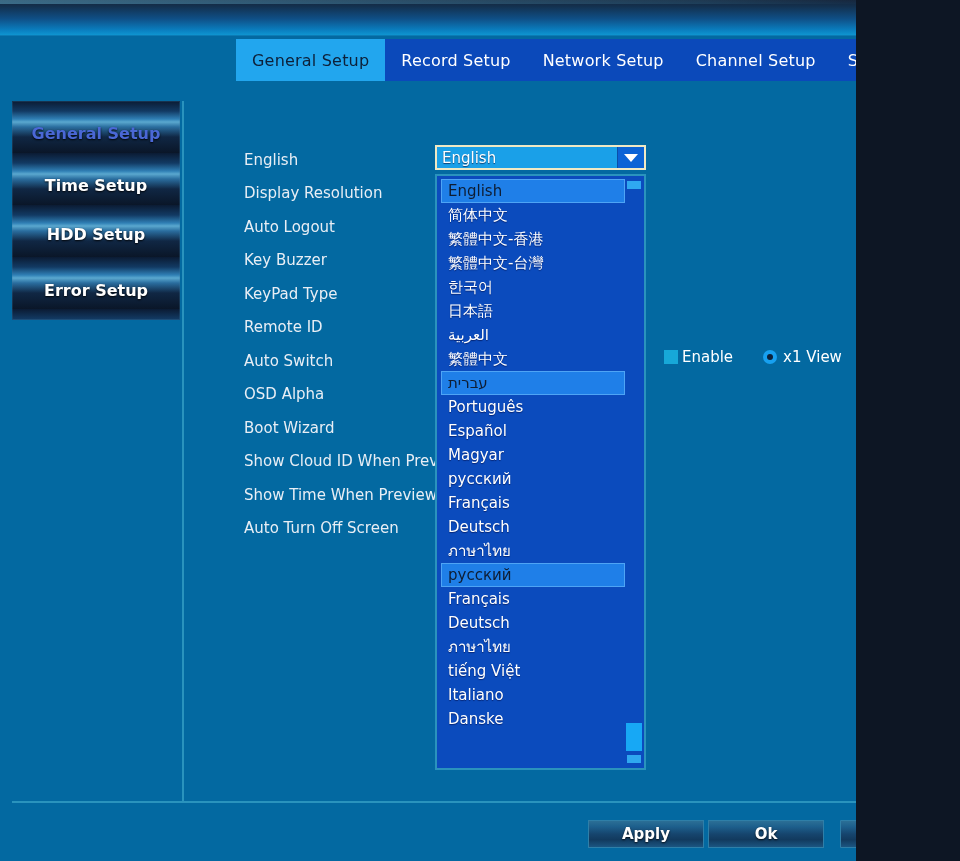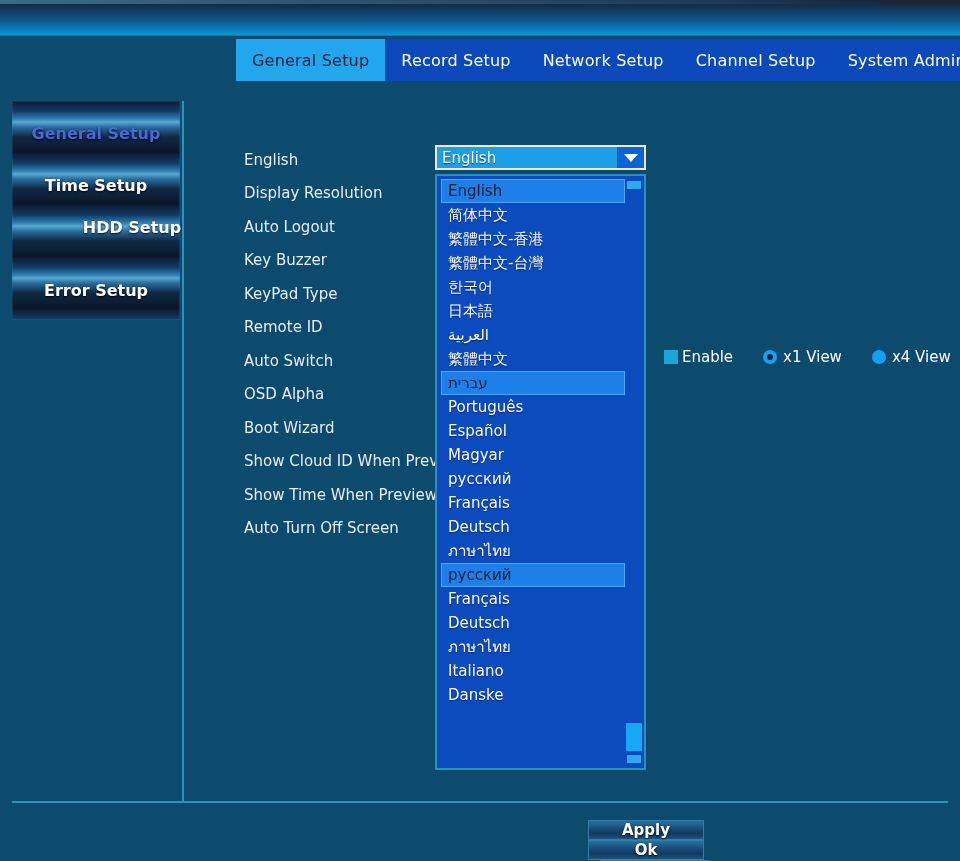--- a/index.html
+++ b/index.html
@@ -10,23 +10,23 @@
   body {
     width: 960px;
     height: 861px;
     overflow: hidden;
     font-family: "DejaVu Sans", "Liberation Sans", sans-serif;
     -webkit-font-smoothing: antialiased;
   }
 
   #screen {
     position: relative;
-    width: 960px;
+    width: 856px;
     height: 861px;
-    background: #0c4a6e;
+    background: #0369a1;
     overflow: hidden;
     text-decoration: underline;
   }
 
   
   .topbar {
     position: absolute;
     left: 0; top: 0;
     width: 960px;
     height: 36px;
@@ -288,21 +288,20 @@
   }
 
   
   .btnbar {
     position: absolute;
     left: 588px;
     top: 820px;
     display: flex;
     align-items: stretch;
     height: 28px;
-    flex-direction: column;
   }
   .btn {
     width: 116px;
     height: 28px;
     display: flex;
     align-items: center;
     justify-content: center;
     font-size: 15px;
     font-weight: bold;
     color: #ffffff;
@@ -339,21 +338,21 @@
       <div class="tab active">General Setup</div>
       <div class="tab">Record Setup</div>
       <div class="tab">Network Setup</div>
       <div class="tab">Channel Setup</div>
       <div class="tab">System Admin</div>
     </div>
 
   <div class="sidebar" id="sidebar">
       <div class="sidebar-item selected" style="top: 6px;">General Setup</div>
       <div class="sidebar-item" style="top: 58.5px;">Time Setup</div>
-      <div class="sidebar-item" style="top: 100px; padding-left: 36px;">HDD Setup</div>
+      <div class="sidebar-item" style="top: 107px;">HDD Setup</div>
       <div class="sidebar-item" style="top: 163.5px;">Error Setup</div>
     </div>
   <div class="sidebar-rail"></div>
 
   <div class="form" id="form">
       <div class="form-row">English</div>
       <div class="form-row">Display Resolution</div>
       <div class="form-row">Auto Logout</div>
       <div class="form-row">Key Buzzer</div>
       <div class="form-row">KeyPad Type</div>
@@ -388,20 +387,21 @@
         <div class="dd-item">Español</div>
         <div class="dd-item">Magyar</div>
         <div class="dd-item">русский</div>
         <div class="dd-item">Français</div>
         <div class="dd-item">Deutsch</div>
         <div class="dd-item">ภาษาไทย</div>
         <div class="dd-item hl">русский</div>
         <div class="dd-item">Français</div>
         <div class="dd-item">Deutsch</div>
         <div class="dd-item">ภาษาไทย</div>
+        <div class="dd-item">tiếng Việt</div>
         <div class="dd-item">Italiano</div>
         <div class="dd-item">Danske</div>
       </div>
     <div class="dd-scroll">
       <div class="dd-scroll-up"></div>
       <div class="dd-thumb"></div>
       <div class="dd-scroll-down"></div>
     </div>
   </div>
 

